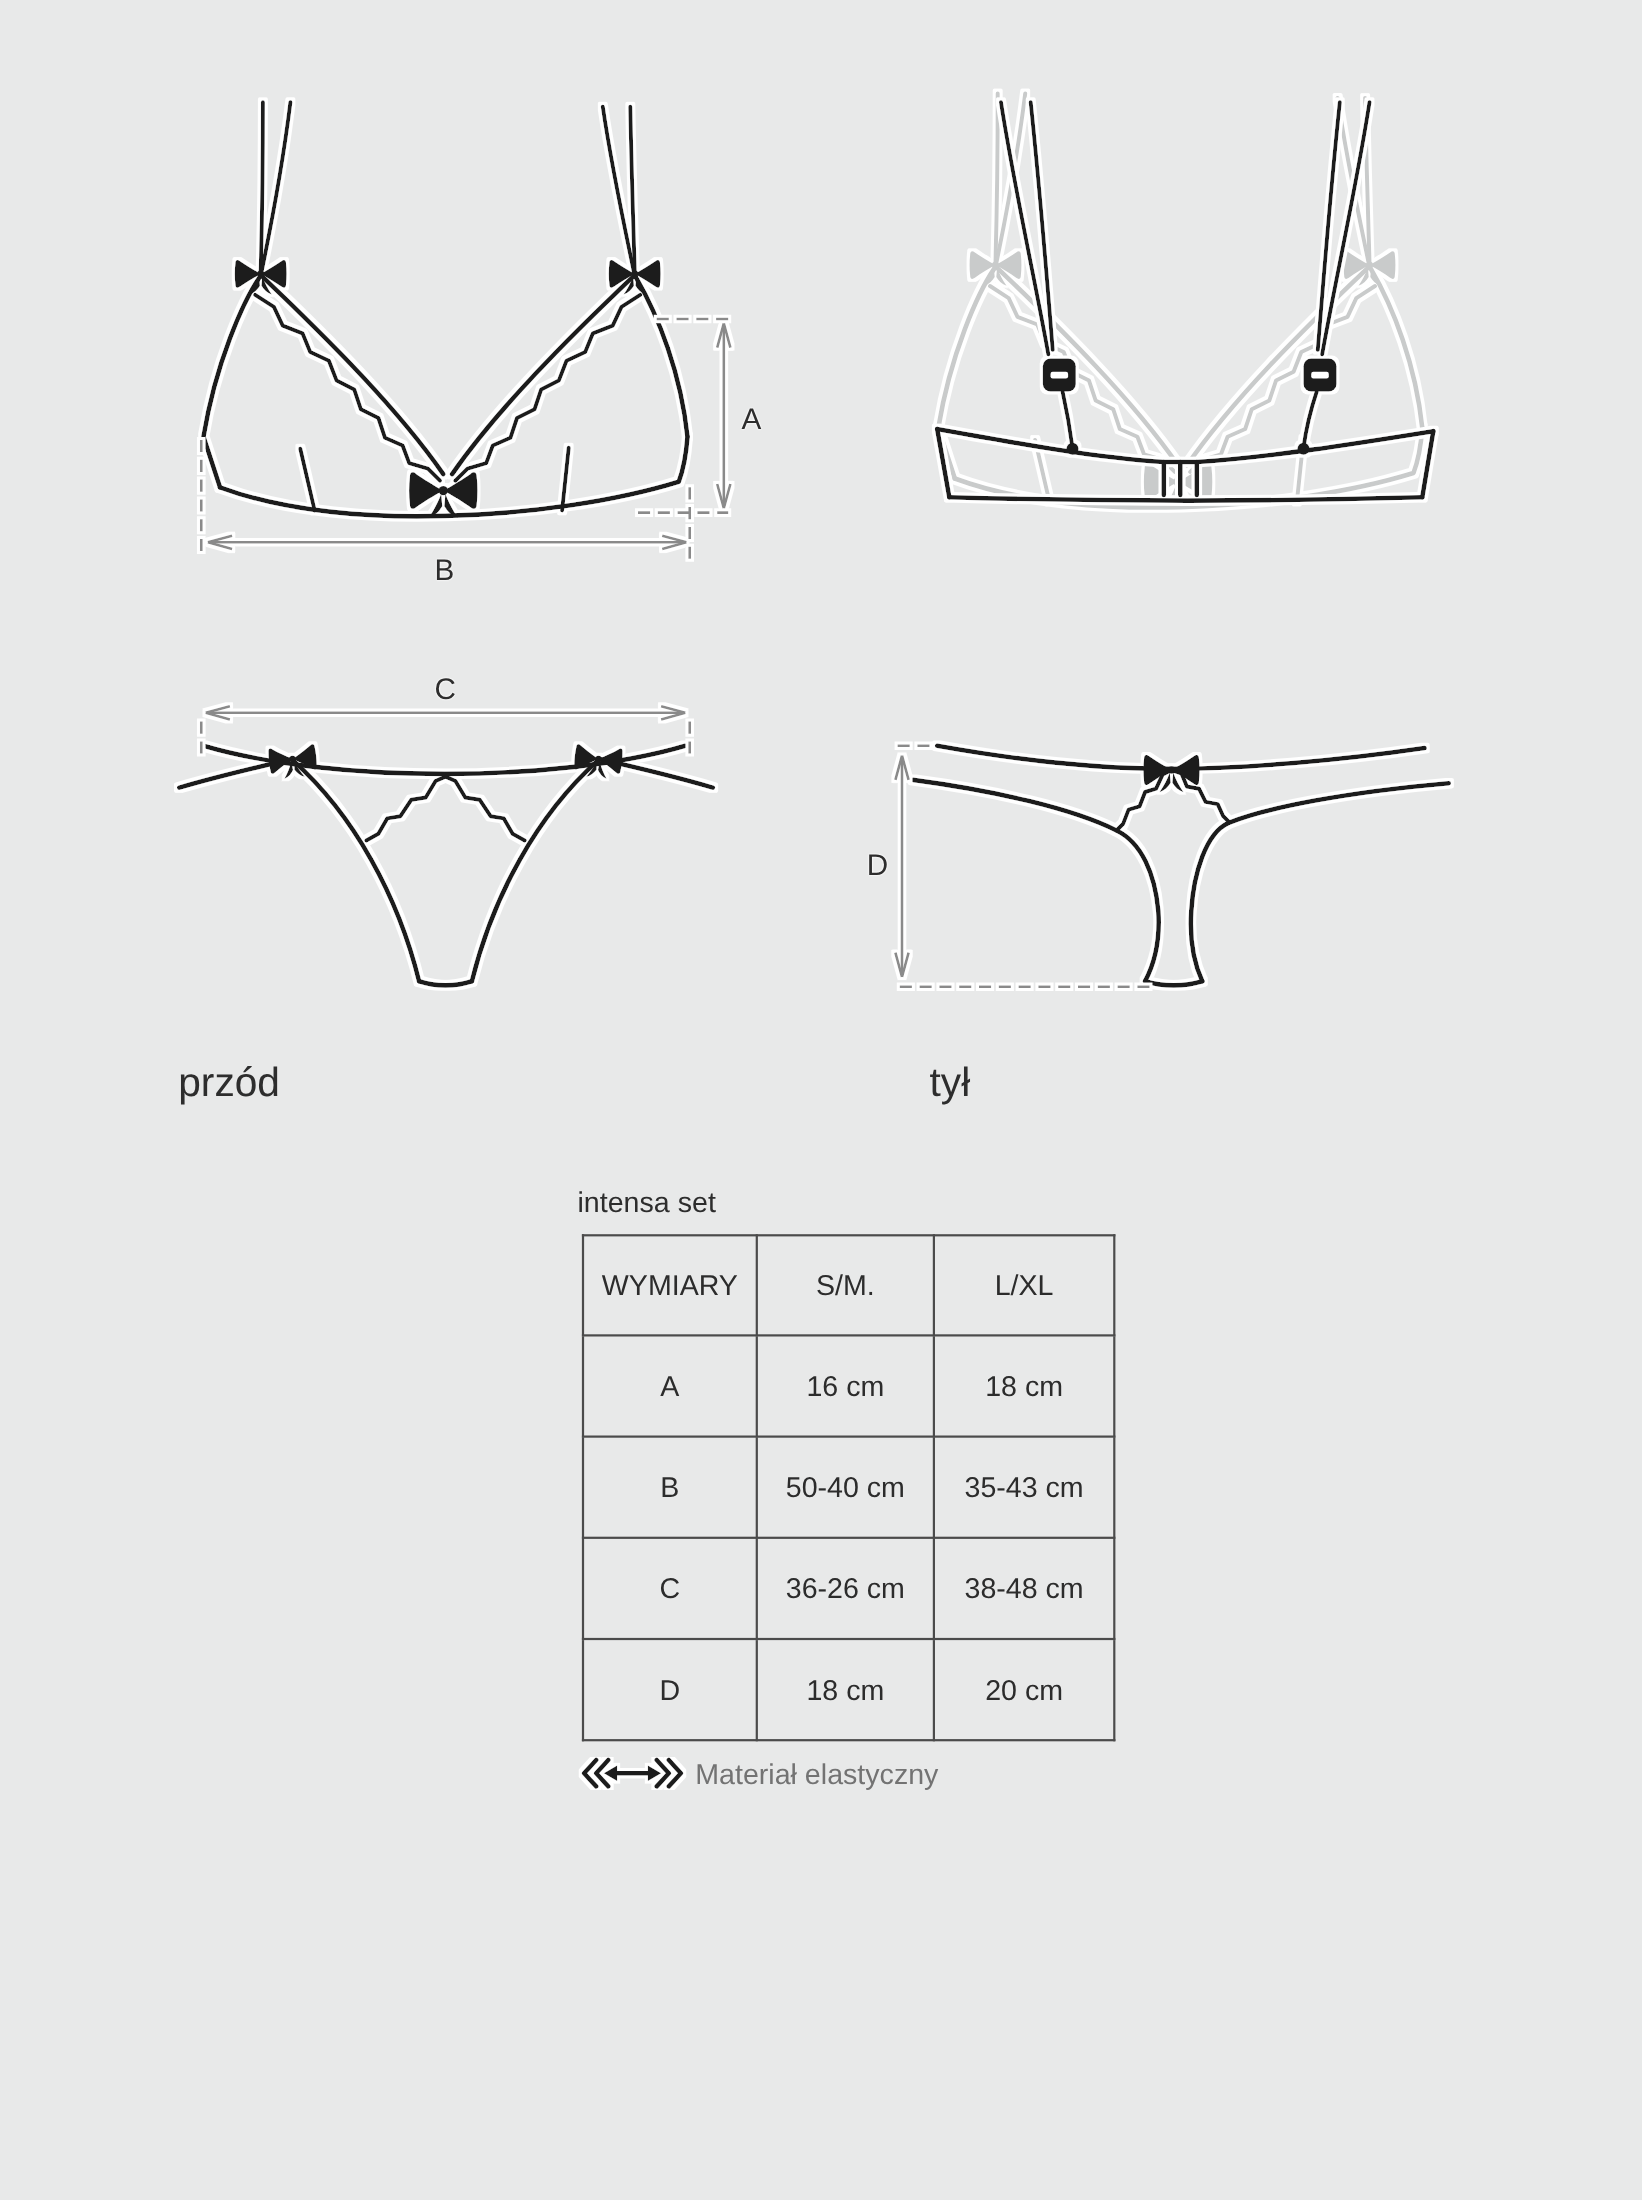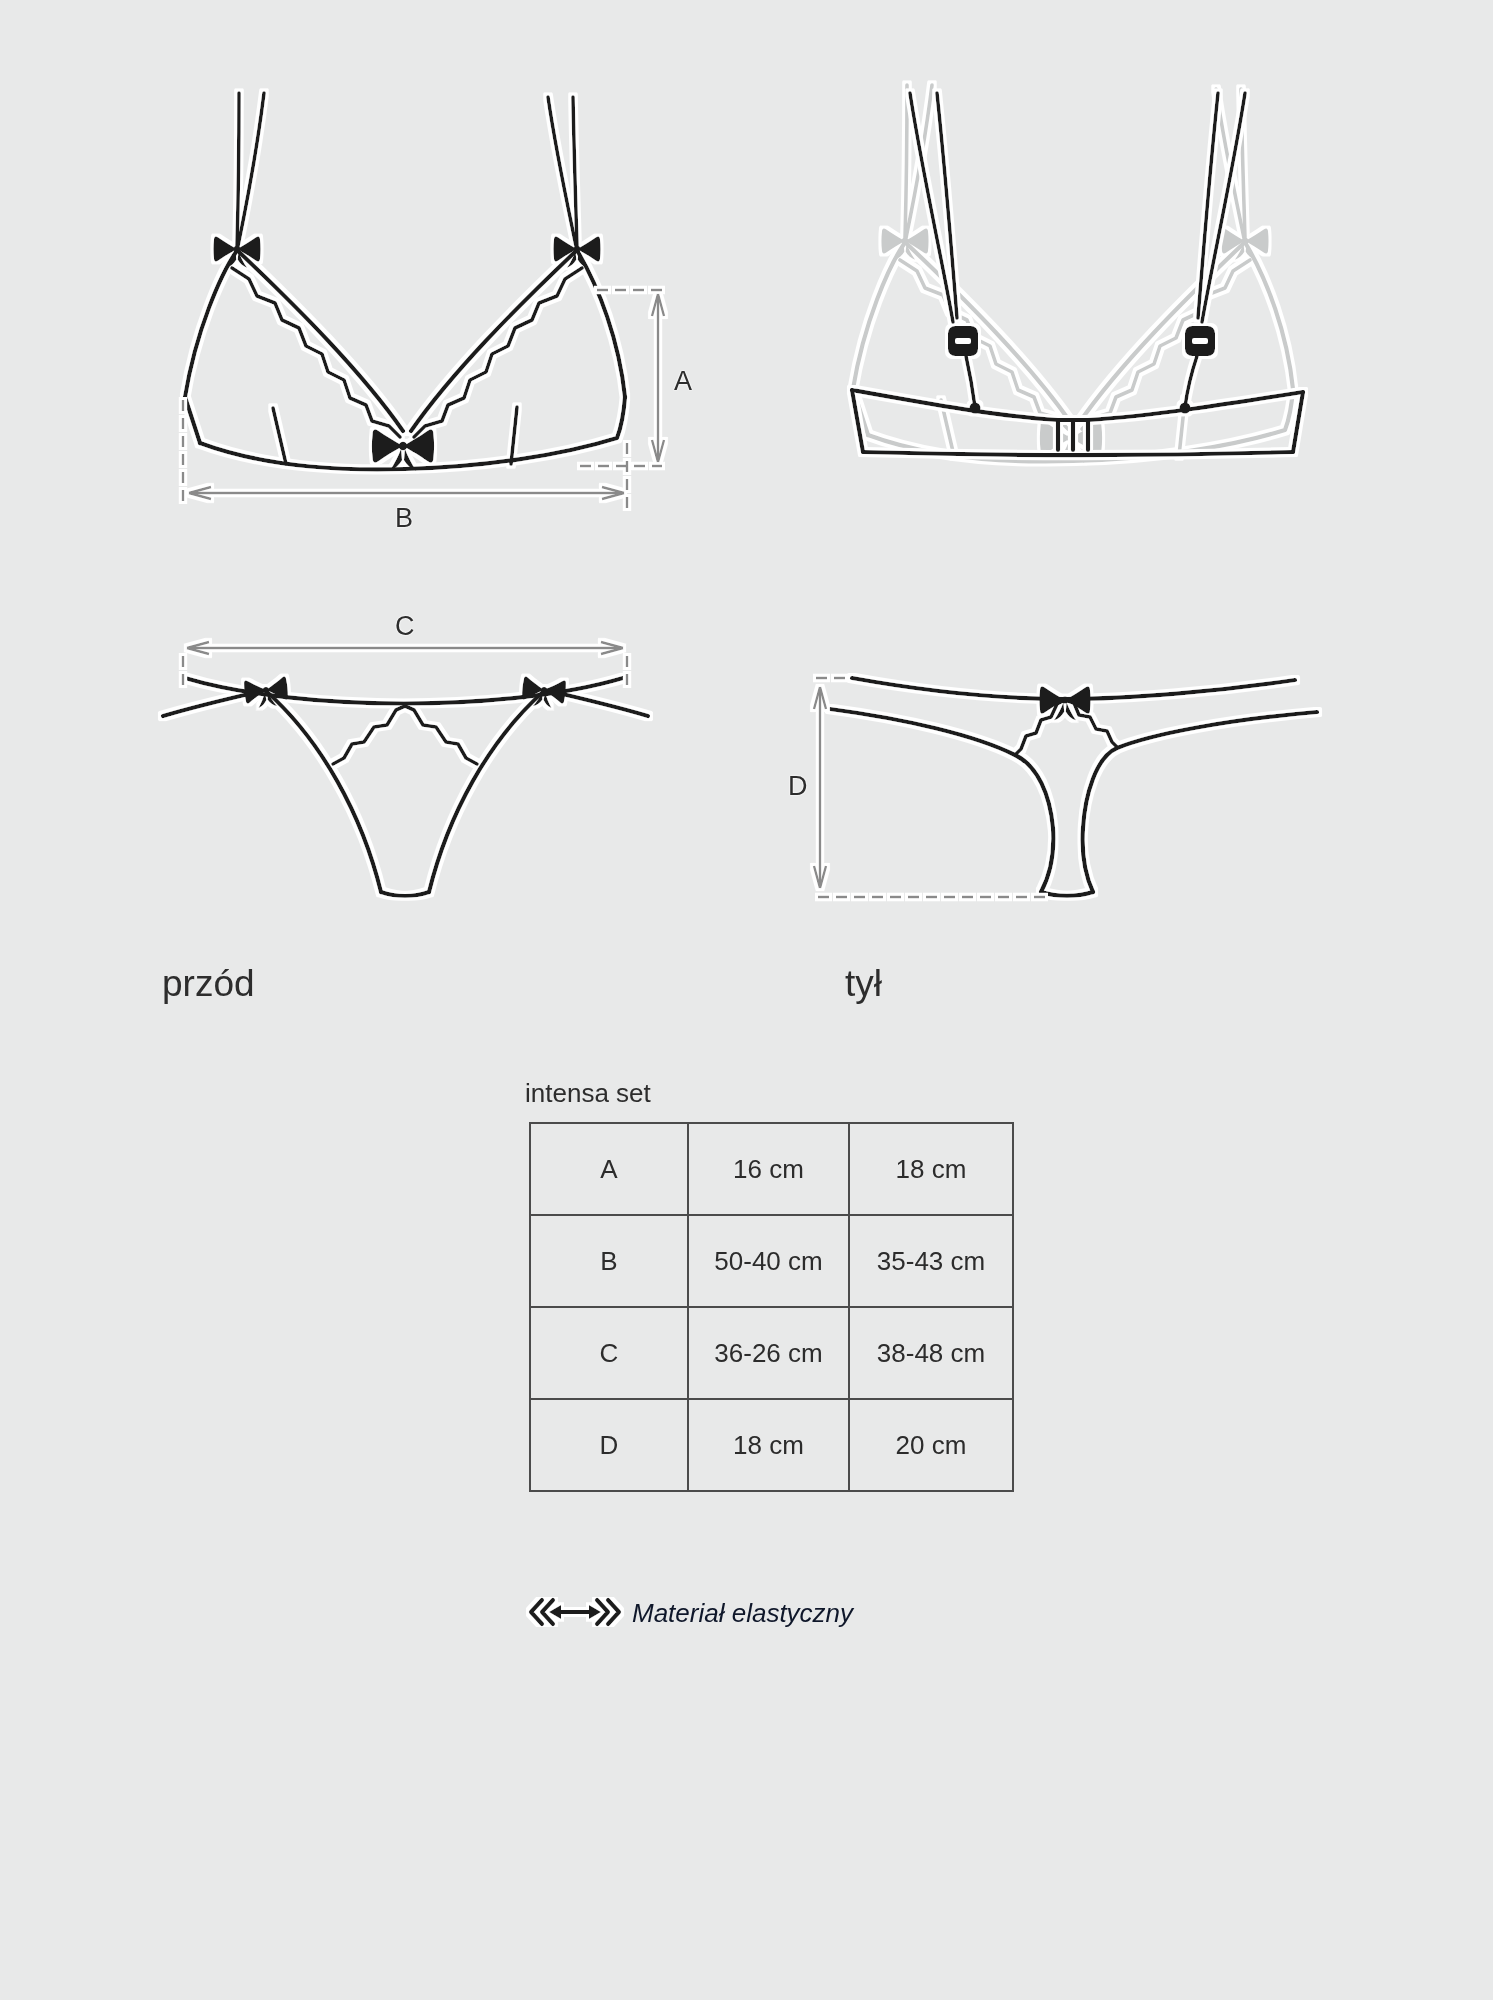--- a/index.html
+++ b/index.html
@@ -32,21 +32,21 @@
   .size-table td{
     border:2px solid #4b4b4b;
     text-align:center;vertical-align:middle;
     font-size:26px;color:#2c2c2c;
     padding:0;
   }
   .size-table tr{height:92px;}
   .size-table tr.head-row{height:91px;}
   .legend-label{
     position:absolute;left:632px;top:1598px;
-    font-size:26px;color:#0f172a;font-style:italic;
+    font-size:26px;color:#737373;
   }
   .ink{stroke:currentColor;fill:none;stroke-width:4.2;stroke-linecap:round;stroke-linejoin:round;}
   .thin{stroke-width:3.6;}
   .dim{stroke:#8a8a8a;fill:none;stroke-width:2.4;stroke-linecap:butt;}
   .dash{stroke-dasharray:11 7;}
 </style>
 </head>
 <body>
 
 <div class="canvas">
@@ -185,20 +185,25 @@
   <div class="caption" style="left:845px;top:963px;">tył</div>
 
   <div class="table-title">intensa set</div>
   <table class="size-table">
     <colgroup>
         <col style="width:158px;">
         <col style="width:161px;">
         <col style="width:164px;">
       </colgroup>
     <tbody>
+        <tr class="head-row">
+      <td>WYMIARY</td>
+      <td>S/M.</td>
+      <td>L/XL</td>
+    </tr>
     <tr>
       <td>A</td>
       <td>16 cm</td>
       <td>18 cm</td>
     </tr>
     <tr>
       <td>B</td>
       <td>50-40 cm</td>
       <td>35-43 cm</td>
     </tr>

